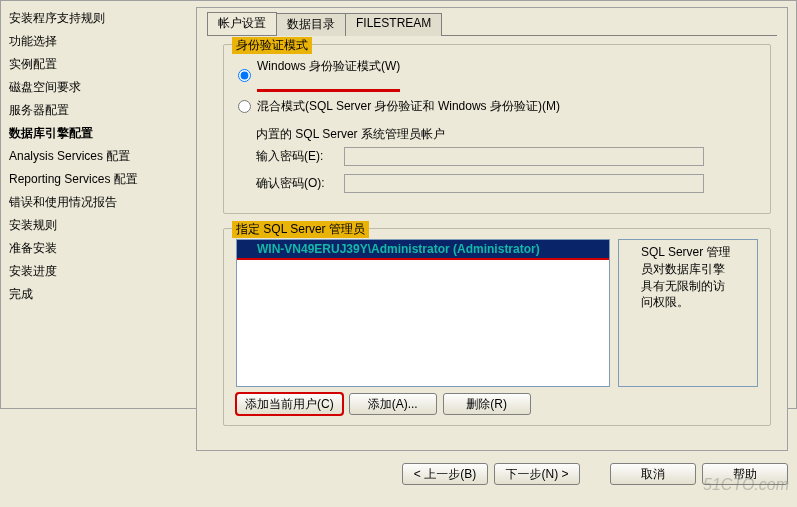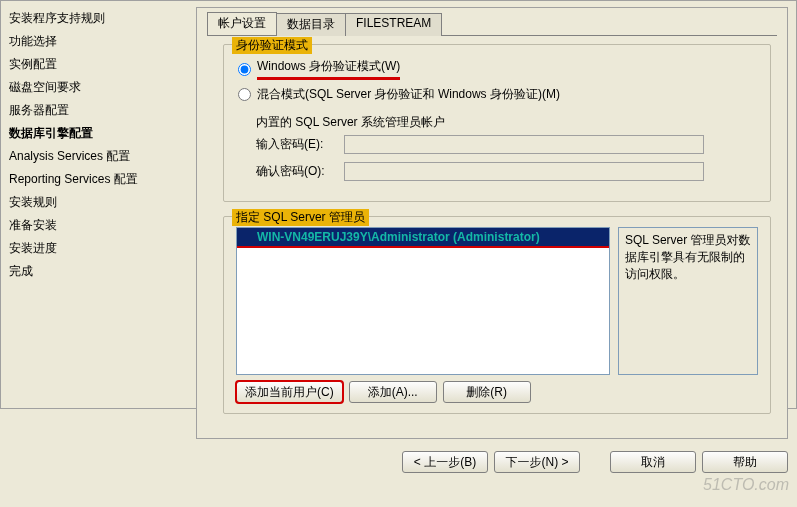--- a/index.html
+++ b/index.html
@@ -90,21 +90,21 @@
     display: flex;
     align-items: center;
     padding: 3px 0;
   }
   .radio-row input[type=radio] {
     margin: 0 6px 0 2px;
     vertical-align: middle;
   }
   .underline-red {
     border-bottom: 3px solid #d20000;
-    padding-bottom: 2px;
+    padding-bottom: 14px;
     display: inline-block;
     text-align: center;
   }
   .sub {
     padding: 8px 0 6px 20px;
   }
   .fldrow {
     display: flex;
     align-items: center;
     padding: 4px 0;
@@ -137,21 +137,21 @@
     width: 100%;
     white-space: nowrap;
     border-bottom: 2px solid #d20000;
     font-weight: bold;
   }
   .descbox {
     width: 140px;
     height: 148px;
     border: 1px solid #7f9db9;
     background: #ece9d8;
-    padding: 4px 6px;
+    padding: 4px 22px;
     line-height: 1.4;
   }
   .btnrow {
     display: flex;
     gap: 6px;
     margin-top: 6px;
   }
   button.win {
     font-family: inherit;
     font-size: 12px;
@@ -192,20 +192,21 @@
 <div class="outer">
   <div class="sidebar">
     <div>安装程序支持规则</div>
     <div>功能选择</div>
     <div>实例配置</div>
     <div>磁盘空间要求</div>
     <div>服务器配置</div>
     <div class="selected">数据库引擎配置</div>
     <div>Analysis Services 配置</div>
     <div>Reporting Services 配置</div>
+    <div>错误和使用情况报告</div>
     <div>安装规则</div>
     <div>准备安装</div>
     <div>安装进度</div>
     <div>完成</div>
   </div>
 
   <div class="main">
     <div class="panel">
       <div class="tabs-row">
         <div class="tab">帐户设置</div>

